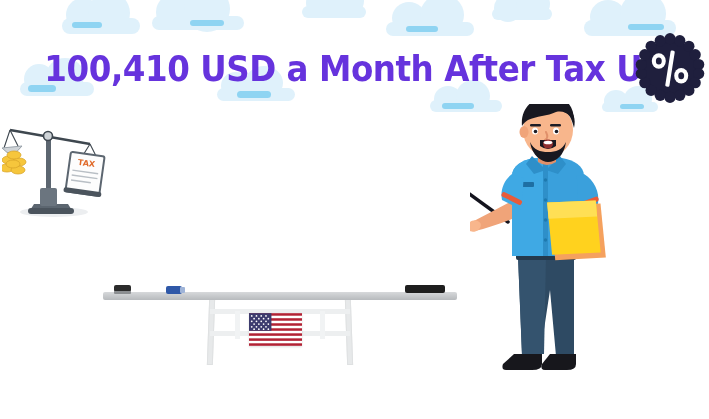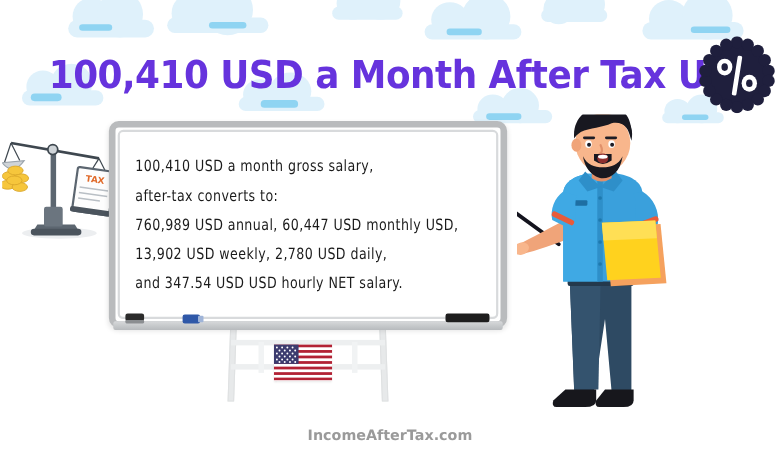--- a/index.html
+++ b/index.html
@@ -413,29 +413,20 @@
         <g stroke="#b9bfc5" stroke-width="1.4">
           <line x1="70" y1="60" x2="96" y2="60"></line>
           <line x1="70" y1="65" x2="96" y2="65"></line>
           <line x1="70" y1="70" x2="90" y2="70"></line>
         </g>
         <rect x="64" y="78" width="38" height="5" rx="2" fill="#4b545d"></rect>
       </g>
     </svg>
   </div>
 
-  <div id="whiteboard">
-    <div id="board-text">
-      <div class="line">100,410 USD a month gross salary,</div>
-      <div class="line">after-tax converts to:</div>
-      <div class="line">760,989 USD annual, 60,447 USD monthly USD,</div>
-      <div class="line">13,902 USD weekly, 2,780 USD daily,</div>
-      <div class="line">and 347.54 USD USD hourly NET salary.</div>
-    </div>
-  </div>
 
   <div id="board-tray"></div>
   <div id="eraser"></div>
   <div id="eraser-felt"></div>
   <div id="marker"></div>
   <div id="marker-cap"></div>
   <div id="tray-dark"></div>
 
   <div id="stand">
     <div class="leg l"></div>
@@ -558,17 +549,14 @@
       <path d="M76 28 q3 6 -1 8" stroke="#e0906a" stroke-width="2" fill="none" stroke-linecap="round"></path>
 
       <path d="M60 38 C 62 52, 72 58, 78 58 C 86 58, 94 52, 96 38 C 92 46, 86 48, 78 48 C 70 48, 64 46, 60 38 Z" fill="#181820"></path>
       <path d="M70 36 h16 v6 q-8 6 -16 0 z" fill="#181820"></path>
 
       <ellipse cx="78" cy="40" rx="5" ry="4.5" fill="#8e2f2f"></ellipse>
       <ellipse cx="78" cy="38.5" rx="4.4" ry="1.8" fill="#ffffff"></ellipse>
     </svg>
   </div>
 
-  <div id="footer">
-    <span id="footer-link">IncomeAfterTax.com</span>
-  </div>
 
 </div>
 
 </body></html>

